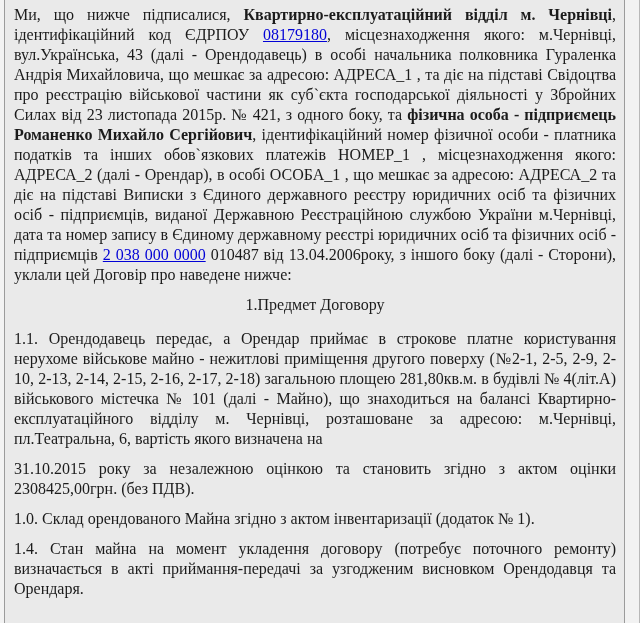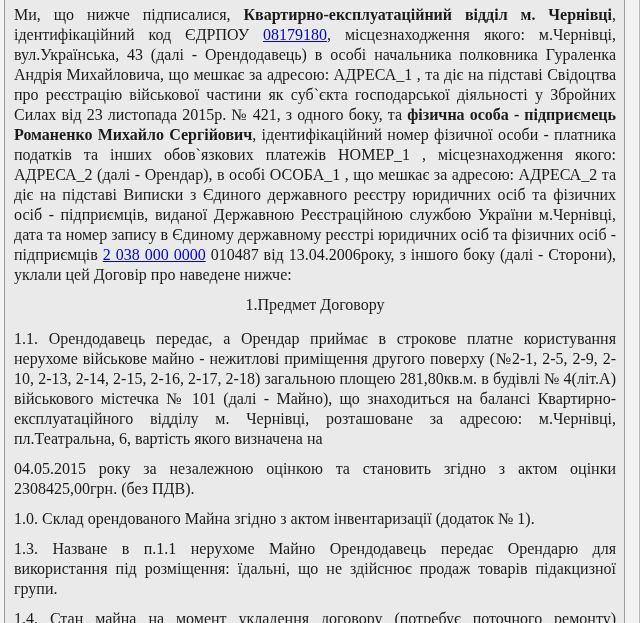--- a/index.html
+++ b/index.html
@@ -57,23 +57,22 @@
 
 <div class="page">
   <div class="doc">
 
     <p class="para"><span>Ми, що нижче підписалися, </span><span class="b">Квартирно-експлуатаційний відділ м. Чернівці</span><span>, ідентифікаційний код ЄДРПОУ </span><a class="doc-link">08179180</a><span>, місцезнаходження якого: м.Чернівці, вул.Українська, 43 (далі - Орендодавець) в особі начальника полковника Гураленка Андрія Михайловича, що мешкає за адресою: АДРЕСА_1 , та діє на підставі Свідоцтва про реєстрацію військової частини як суб`єкта господарської діяльності у Збройних Силах від 23 листопада 2015р. № 421, з одного боку, та </span><span class="b">фізична особа - підприємець Романенко Михайло Сергійович</span><span>, ідентифікаційний номер фізичної особи - платника податків та інших обов`язкових платежів НОМЕР_1 , місцезнаходження якого: АДРЕСА_2 (далі - Орендар), в особі ОСОБА_1 , що мешкає за адресою: АДРЕСА_2 та діє на підставі Виписки з Єдиного державного реєстру юридичних осіб та фізичних осіб - підприємців, виданої Державною Реєстраційною службою України м.Чернівці, дата та номер запису в Єдиному державному реєстрі юридичних осіб та фізичних осіб - підприємців </span><a class="doc-link">2 038 000 0000</a><span> 010487 від 13.04.2006року, з іншого боку (далі - Сторони), уклали цей Договір про наведене нижче:</span></p>
 
     <p class="heading">1.Предмет Договору</p>
 
     <p class="para">1.1. Орендодавець передає, а Орендар приймає в строкове платне користування нерухоме військове майно - нежитлові приміщення другого поверху (№2-1, 2-5, 2-9, 2-10, 2-13, 2-14, 2-15, 2-16, 2-17, 2-18) загальною площею 281,80кв.м. в будівлі № 4(літ.А) військового містечка № 101 (далі - Майно), що знаходиться на балансі Квартирно-експлуатаційного відділу м. Чернівці, розташоване за адресою: м.Чернівці, пл.Театральна, 6, вартість якого визначена на</p>
 
-    <p class="para">04.05.2015 року за незалежною оцінкою та становить згідно з актом оцінки 2308425,00грн. (без ПДВ).</p>
+    <p class="para">31.10.2015 року за незалежною оцінкою та становить згідно з актом оцінки 2308425,00грн. (без ПДВ).</p>
 
     <p class="para">1.0. Склад орендованого Майна згідно з актом інвентаризації (додаток № 1).</p>
 
-    <p class="para">1.3. Назване в п.1.1 нерухоме Майно Орендодавець передає Орендарю для використання під розміщення: їдальні, що не здійснює продаж товарів підакцизної групи.</p>
 
     <p class="para">1.4. Стан майна на момент укладення договору (потребує поточного ремонту) визначається в акті приймання-передачі за узгодженим висновком Орендодавця та Орендаря.</p>
 
   </div>
   <div class="scroll-track"></div>
 </div>
 
 </body></html>

